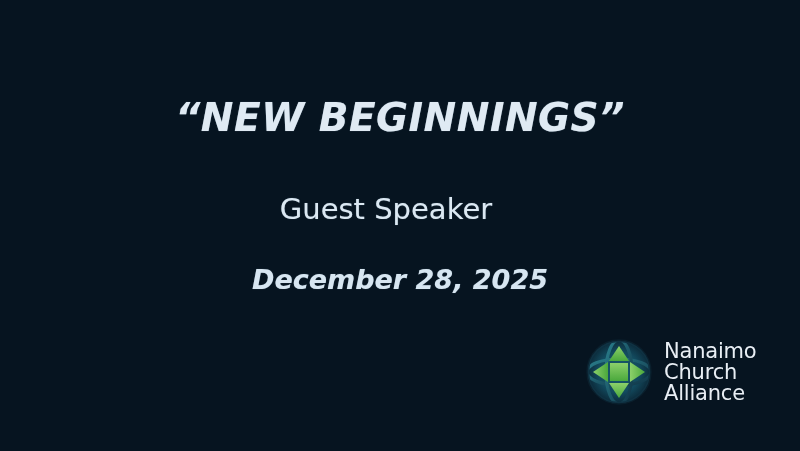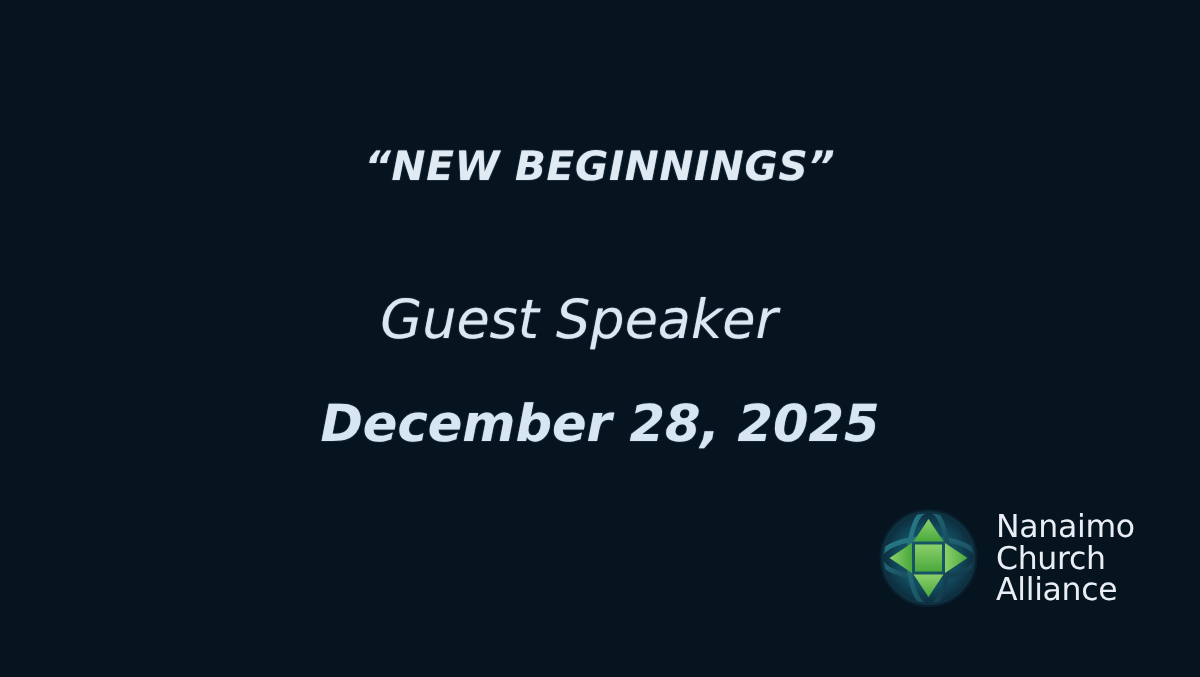--- a/index.html
+++ b/index.html
@@ -31,52 +31,51 @@
   }
 
   .slide-title {
     position: absolute;
     left: 0;
     top: 97px;
     width: 800px;
     font-family: "DejaVu Sans", sans-serif;
     font-style: italic;
     font-weight: 700;
-    font-size: 27px;
+    font-size: 39px;
     letter-spacing: 0.5px;
     line-height: 1.1;
     color: #dfeaf3;
     text-shadow: 0 0 1px rgba(180,210,230,0.55);
     white-space: nowrap;
   }
 
   .slide-subtitle {
     position: absolute;
     left: 0;
     top: 194px;
     width: 772px;
     font-family: "DejaVu Sans", sans-serif;
-    font-style: italic;
     font-weight: 400;
-    font-size: 36px;
+    font-size: 29px;
     line-height: 1.1;
     color: #dbe8f2;
     text-shadow: 0 0 1px rgba(180,210,230,0.5);
     white-space: nowrap;
   }
 
   .slide-date {
     position: absolute;
     left: 0;
     top: 265px;
     width: 800px;
     font-family: "DejaVu Sans", sans-serif;
     font-style: italic;
     font-weight: 700;
-    font-size: 34px;
+    font-size: 27px;
     line-height: 1.1;
     color: #d7e6f1;
     text-shadow: 0 0 1px rgba(180,210,230,0.45);
     white-space: nowrap;
   }
 
   
   #logo {
     position: absolute;
     left: 584px;

